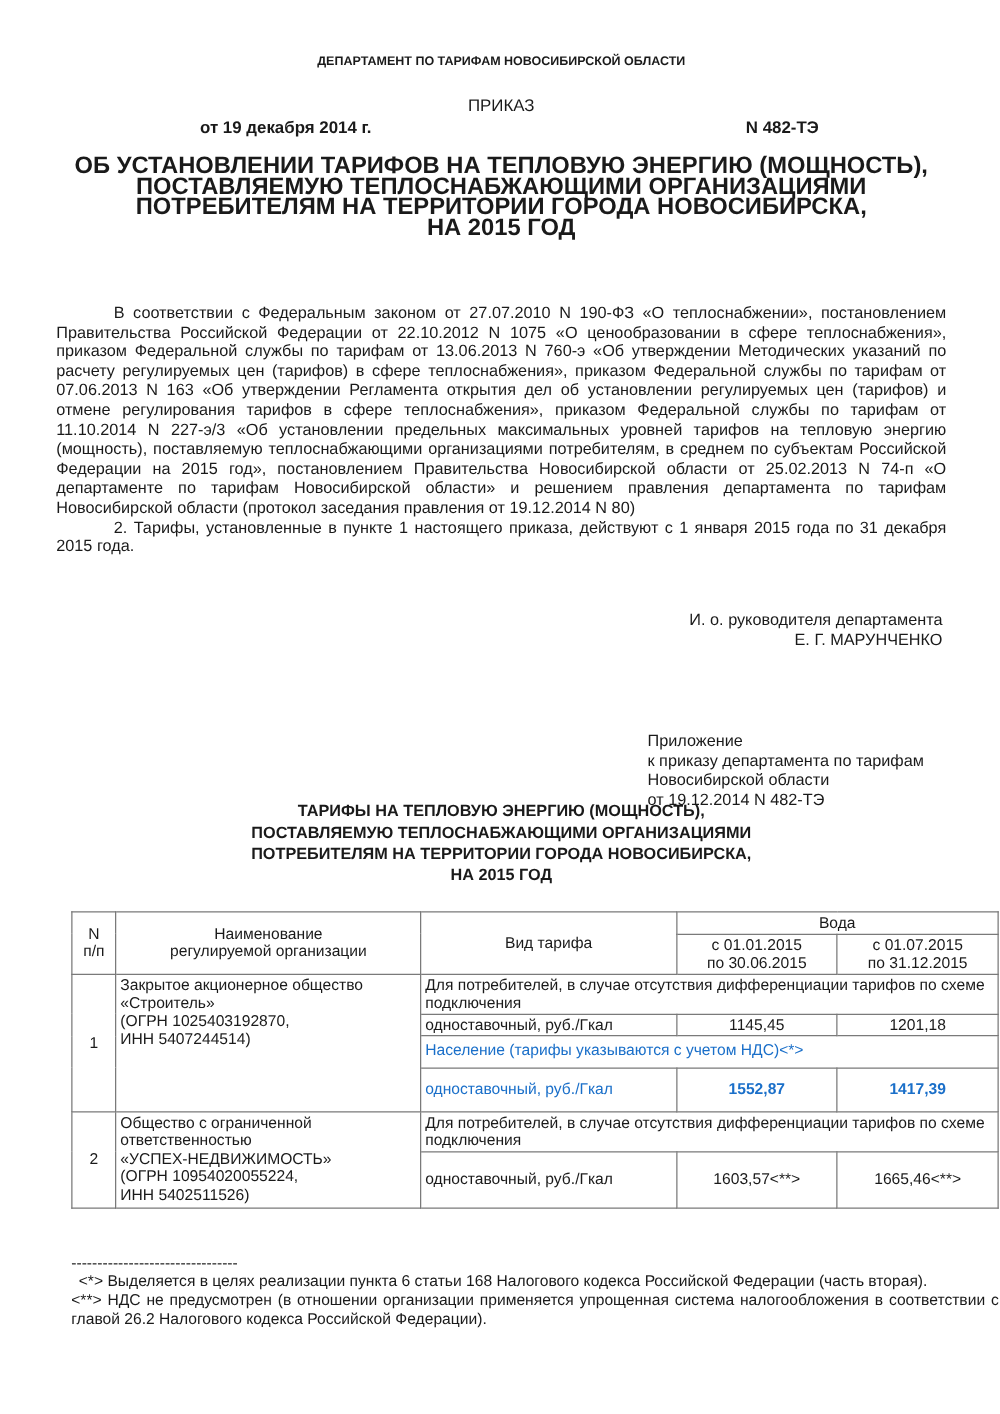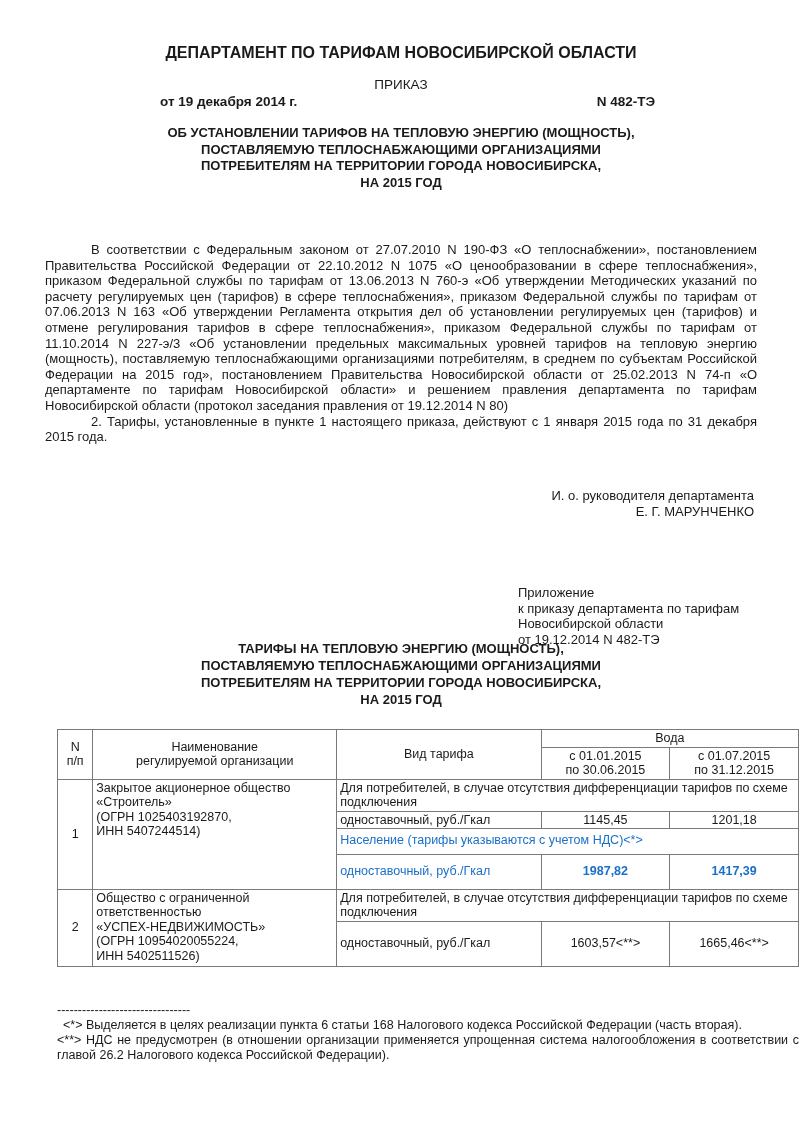--- a/index.html
+++ b/index.html
@@ -1,23 +1,23 @@
 <!DOCTYPE html>
 <html><head>
 <meta charset="utf-8">
 <style>
   html, body { margin: 0; padding: 0; background: #ffffff; }
   body { width: 800px; height: 1131px; position: relative; overflow: hidden;
          font-family: "Liberation Sans", "DejaVu Sans", sans-serif; color: #1a1a1a; }
   .page { position: absolute; left: 45px; top: 0; width: 712px; }
   .center { text-align: center; }
-  .dept { position: absolute; top: 44px; left: 0; width: 712px; font-size: 16px; font-weight: bold; text-align: center; }
+  .dept { position: absolute; top: 44px; left: 0; width: 712px; font-size: 10px; font-weight: bold; text-align: center; }
   .prikaz { position: absolute; top: 77px; left: 0; width: 712px; font-size: 13.5px; font-weight: normal; text-align: center; }
   .date-row { position: absolute; top: 94px; left: 115px; width: 495px; font-size: 13.5px; font-weight: bold; display: flex; justify-content: space-between; }
-  .title { position: absolute; top: 125px; left: 0; width: 712px; font-size: 13px; font-weight: bold; text-align: center; line-height: 16.5px; }
+  .title { position: absolute; top: 125px; left: 0; width: 712px; font-size: 19px; font-weight: bold; text-align: center; line-height: 16.5px; }
   .body-text { position: absolute; top: 210px; left: 0; width: 712px; font-size: 13px; line-height: 15.6px; text-align: justify; margin-top: 32px; }
   .body-text p { margin: 0; text-indent: 46px; }
   .sign { position: absolute; top: 488px; right: 3px; font-size: 13px; line-height: 16px; text-align: right; }
   .appendix { position: absolute; top: 585px; left: 473px; font-size: 13px; line-height: 15.5px; }
   .app-title { position: absolute; top: 640px; left: 0; width: 712px; font-size: 13px; font-weight: bold; text-align: center; line-height: 17px; }
   table.tariffs { position: absolute; top: 729px; left: 12px; width: 742px; border-collapse: collapse; font-size: 12.5px; line-height: 14.5px; }
   table.tariffs td { border: 1px solid #7a7a7a; padding: 1px 3px; vertical-align: top; }
   .c-num { width: 27px; text-align: center; vertical-align: middle !important; }
   .c-org { width: 228px; }
   .c-kind { width: 190px; }
@@ -109,21 +109,21 @@
   <tr>
     <td>одноставочный, руб./Гкал</td>
     <td class="c-val">1145,45</td>
     <td class="c-val">1201,18</td>
   </tr>
   <tr>
     <td colspan="3" class="blue" style="padding-top:4px;padding-bottom:6px;">Население (тарифы указываются с учетом НДС)&lt;*&gt;</td>
   </tr>
   <tr>
     <td class="blue vmid" style="height:32px;">одноставочный, руб./Гкал</td>
-    <td class="c-val blue-b vmid">1987,82</td>
+    <td class="c-val blue-b vmid">1552,87</td>
     <td class="c-val blue-b vmid">1417,39</td>
   </tr>
 
   <tr>
     <td class="c-num" rowspan="2">2</td>
     <td class="c-org" rowspan="2">
       <div>Общество с ограниченной</div>
       <div>ответственностью</div>
       <div>«УСПЕХ-НЕДВИЖИМОСТЬ»</div>
       <div>(ОГРН 10954020055224,</div>

